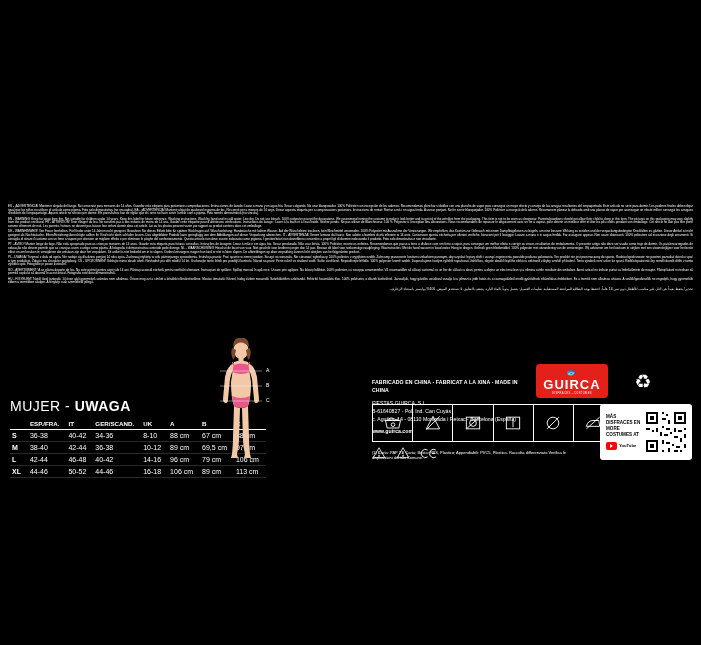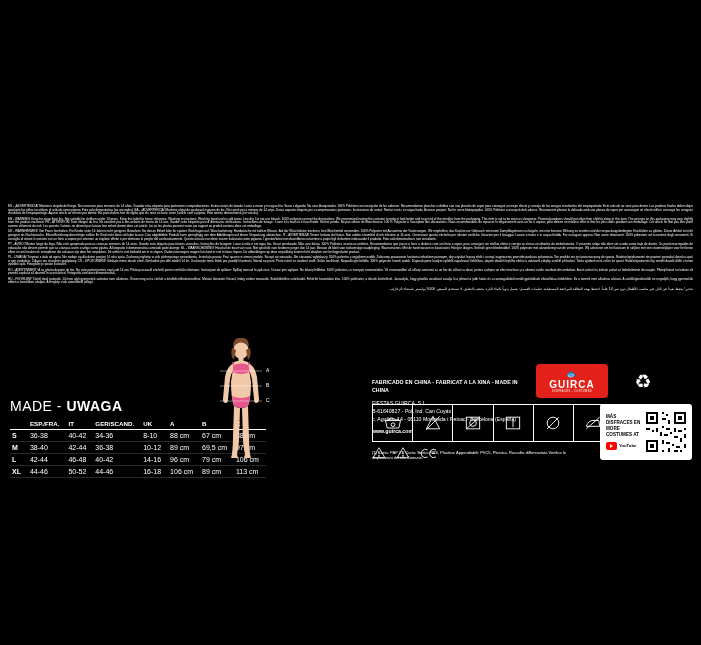--- a/index.html
+++ b/index.html
@@ -49,21 +49,21 @@
   .maker .mk-addr{margin-top:5px;}
   .maker .mk-web{margin-top:4px;font-weight:bold;}
 
   
   .logo{
     position:absolute;left:536px;top:364px;width:72px;height:34px;
     background:#e32019;border-radius:4px;
     display:flex;flex-direction:column;align-items:center;justify-content:center;
   }
   .logo .lg-fish{font-size:9px;line-height:9px;color:#fff;}
-  .logo .lg-txt{font-size:10px;font-weight:bold;letter-spacing:1px;color:#fff;}
+  .logo .lg-txt{font-size:13px;font-weight:bold;letter-spacing:1px;color:#fff;}
   .logo .lg-sub{font-size:2.6px;letter-spacing:.4px;color:#fff;}
 
   .recycle{
     position:absolute;left:630px;top:368px;width:26px;height:26px;
     display:flex;align-items:center;justify-content:center;font-size:19px;color:#fff;
   }
 
   
   .iconstrip{
     position:absolute;left:372px;top:404px;width:240px;height:36px;
@@ -119,21 +119,21 @@
     <p>PT - AVISO! Manter longe do fogo. Não está apropriado para as crianças menores de 14 anos. Guarde esta etiqueta para futuras consultas. Instruções de lavagem: Lavar à mão e em água fria. Secar pendurado. Não usar lixívia. 100% Poliéster, exceto os enfeites. Recomendamos que passe a ferro o disfarce com um ferro a vapor, para conseguir um melhor efeito e corrigir os vincos resultantes do embalamento. O presente artigo não deve ser usado como traje de dormir. Os pais/encarregados de educação não devem permitir que as crianças usem o artigo como pijama. A fotografia é demonstrativa conteúdo pode divergir. NL - WAARSCHUWING! Houd uit de buurt van vuur. Niet geschikt voor kinderen jonger dan 14 jaar. Bewaar dit label voor toekomstige raadpleging. Wasinstructies: Met de hand wassen in koud water. Hang te drogen. Gebruik geen bleekmiddel. 100% polyester met uitzondering van de versieringen. Wij adviseren om het kostuum te strijken met een stoomstrijkijzer voor het beste effect en om kreuken te verwijderen die ontstaan zijn door het verpakken. Dit artikel is niet bedoeld om in te slapen. Ouders/verzorgers mogen hun kind er niet in laten slapen. De afbeeldingen op deze verpakking kunnen licht afwijken van het bijgesloten product.</p>
     <p>PL - UWAGA! Trzymać z dala od ognia. Nie nadaje się dla dzieci poniżej 14 roku życia. Zachowaj etykietę w celu późniejszego sprawdzenia. Instrukcja prania: Prać ręcznie w zimnej wodzie. Suszyć na wieszaku. Nie stosować wybielaczy. 100% poliestru z wyjątkiem ozdób. Zalecamy prasowanie kostiumu żelazkiem parowym, aby uzyskać lepszy efekt i usunąć zagniecenia powstałe podczas pakowania. Ten produkt nie jest przeznaczony do spania. Rodzice/opiekunowie nie powinni pozwalać dziecku spać w tym produkcie. Zdjęcie ma charakter poglądowy. CS - UPOZORNĚNÍ! Udržujte mimo dosah ohně. Nevhodné pro děti mladší 14 let. Uschovejte tento štítek pro pozdější kontrolu. Návod na praní: Perte ručně ve studené vodě. Sušte zavěšené. Nepoužívejte bělidlo. 100% polyester kromě ozdob. Doporučujeme kostým vyžehlit napařovací žehličkou, abyste dosáhli lepšího efektu a odstranili záhyby vzniklé při balení. Tento výrobek není určen ke spaní. Rodiče/opatrovníci by neměli dovolit dítěti v tomto výrobku spát. Fotografie je pouze ilustrační.</p>
     <p>RO - AVERTISMENT! A se păstra departe de foc. Nu este potrivit pentru copii sub 14 ani. Păstrați această etichetă pentru verificări ulterioare. Instrucțiuni de spălare: Spălați manual în apă rece. Uscare prin agățare. Nu folosiți înălbitor. 100% poliester, cu excepția ornamentelor. Vă recomandăm să călcați costumul cu un fier de călcat cu aburi, pentru a obține un efect mai bun și a elimina cutele rezultate din ambalare. Acest articol nu trebuie purtat ca îmbrăcăminte de noapte. Părinții/tutorii nu trebuie să permită copilului să doarmă în acest articol. Fotografia este doar demonstrativă.</p>
     <p>HU - FIGYELEM! Tűztől távol tartandó. 14 éven aluli gyermekek számára nem alkalmas. Őrizze meg ezt a címkét a későbbi ellenőrzésekhez. Mosási útmutató: Kézzel, hideg vízben mosandó. Szárítókötélen szárítandó. Fehérítő használata tilos. 100% poliészter, a díszek kivételével. Javasoljuk, hogy gőzölős vasalóval vasalja ki a jelmezt a jobb hatás és a csomagolásból eredő gyűrődések eltávolítása érdekében. Ez a termék nem alkalmas alvásra. A szülők/gondviselők ne engedjék, hogy gyermekük ebben a termékben aludjon. A fénykép csak szemléltető jellegű.</p>
     <p class="warn-ar">تحذير! يحفظ بعيداً عن النار. غير مناسب للأطفال دون سن 14 عاماً. احتفظ بهذه البطاقة للمراجعة المستقبلية. تعليمات الغسيل: يغسل يدوياً بالماء البارد. يجفف بالتعليق. لا تستخدم المبيض. 100% بوليستر باستثناء الزخارف.</p>
   </div>
 
   <div class="bottom">
 
     <div class="title">
-      <span>MADE</span><span> - </span><b>UWAGA</b>
+      <span>MUJER</span><span> - </span><b>UWAGA</b>
     </div>
 
     <table class="sizes">
       <thead>
         <tr>
           <th></th>
           <th>ESP./FRA.</th>
           <th>IT</th>
           <th>GER/SCAND.</th>
           <th>UK</th>

